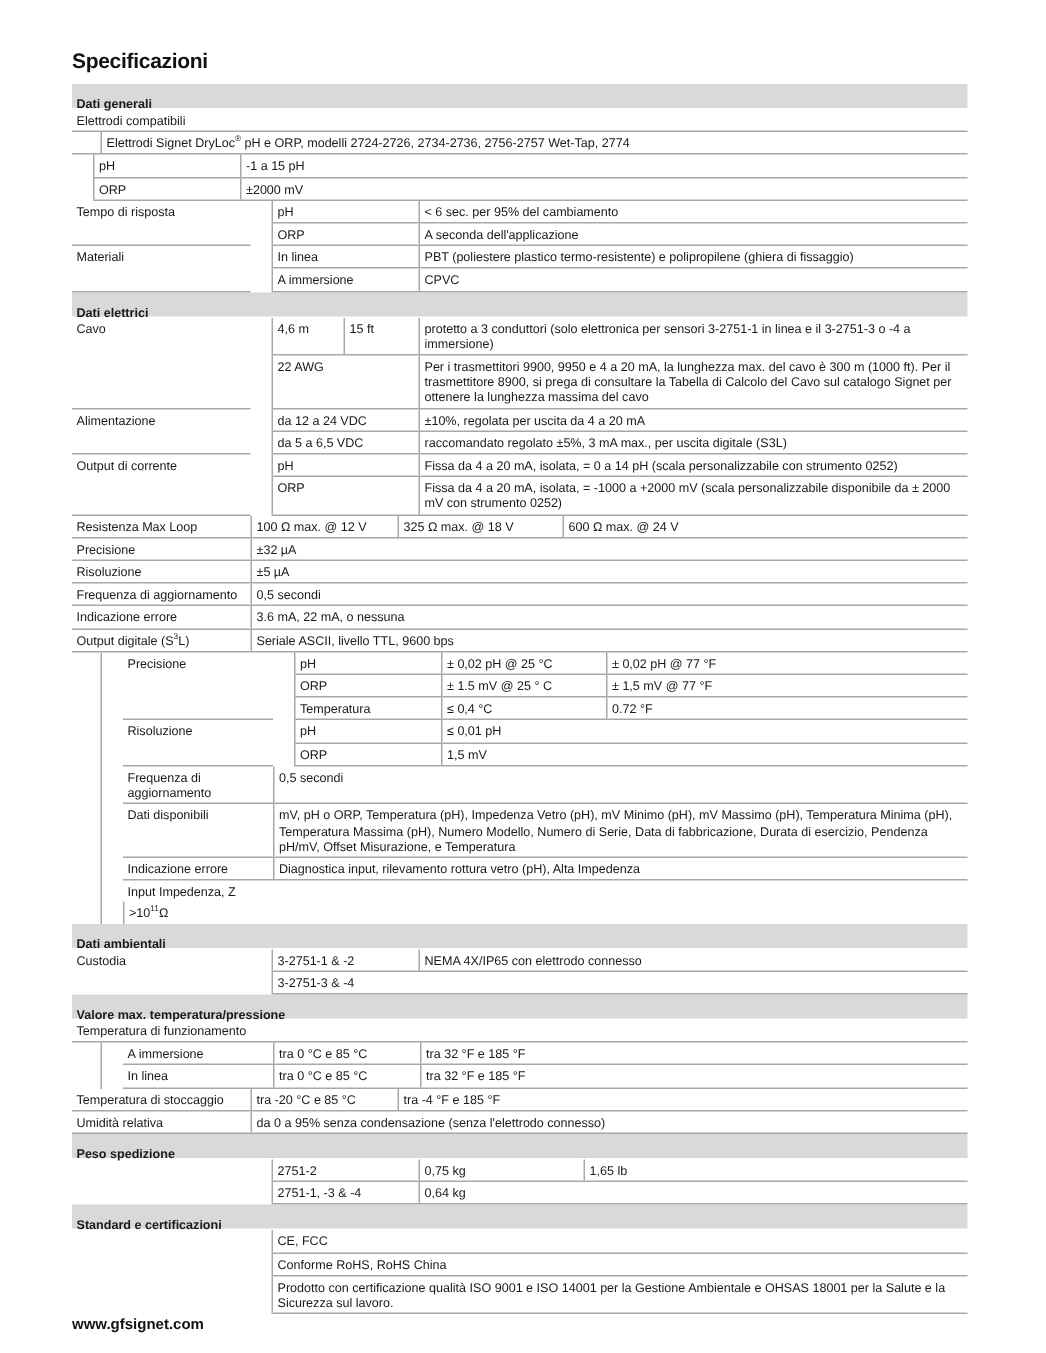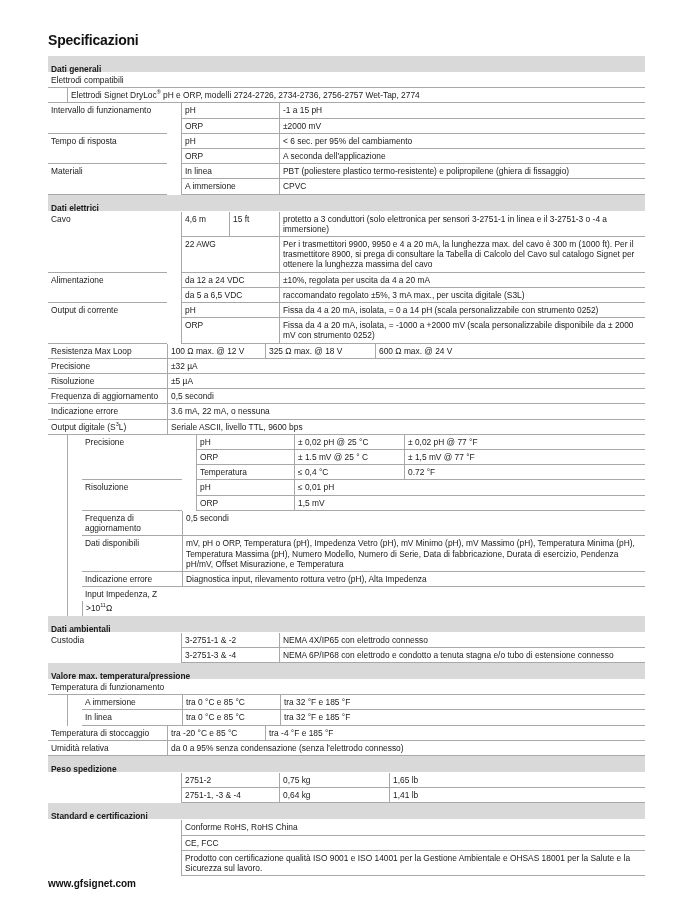--- a/index.html
+++ b/index.html
@@ -35,21 +35,20 @@
   <div class="sec">Dati generali</div>
   <div class="row">
     <div class="c flex">Elettrodi compatibili</div>
   </div>
   <div class="row">
     <div class="c ind"></div>
     <div class="c bl flex"><span>Elettrodi Signet DryLoc</span><span class="sup">®</span><span> pH e ORP, modelli 2724-2726, 2734-2736, 2756-2757 Wet-Tap, 2774</span></div>
   </div>
 
   <div class="grp">
-    <div class="c w1 colL">Intervallo di funzionamento</div>
     <div class="stack">
       <div class="row">
         <div class="c bl w2w">pH</div>
         <div class="c bl flex">-1 a 15 pH</div>
       </div>
       <div class="row">
         <div class="c bl w2w">ORP</div>
         <div class="c bl flex">±2000 mV</div>
       </div>
     </div>
@@ -212,21 +211,20 @@
   <div class="sec">Dati ambientali</div>
   <div class="grp">
     <div class="c w1">Custodia</div>
     <div class="stack">
       <div class="row">
         <div class="c bl w2w" style="width:98px">3-2751-1 &amp; -2</div>
         <div class="c bl flex">NEMA 4X/IP65 con elettrodo connesso</div>
       </div>
       <div class="row">
         <div class="c bl w2w">3-2751-3 &amp; -4</div>
-        <div class="c bl flex">NEMA 6P/IP68 con elettrodo e condotto a tenuta stagna e/o tubo di estensione connesso</div>
       </div>
     </div>
   </div>
 
   <div class="sec">Valore max. temperatura/pressione</div>
   <div class="row">
     <div class="c flex">Temperatura di funzionamento</div>
   </div>
   <div class="grp">
     <div class="ind"></div>
@@ -258,35 +256,34 @@
     <div class="c w1"></div>
     <div class="stack">
       <div class="row">
         <div class="c bl w2w">2751-2</div>
         <div class="c bl w3">0,75 kg</div>
         <div class="c bl flex">1,65 lb</div>
       </div>
       <div class="row">
         <div class="c bl w2w">2751-1, -3 &amp; -4</div>
         <div class="c bl w3">0,64 kg</div>
-        <div class="c bl flex">1,41 lb</div>
       </div>
     </div>
   </div>
 
   <div class="sec">Standard e certificazioni</div>
   <div class="grp">
     <div class="c w1"></div>
     <div class="stack">
       <div class="row">
+        <div class="c bl flex">CE, FCC</div>
+      </div>
+      <div class="row">
         <div class="c bl flex">Conforme RoHS, RoHS China</div>
       </div>
       <div class="row">
-        <div class="c bl flex">CE, FCC</div>
-      </div>
-      <div class="row">
         <div class="c bl flex">Prodotto con certificazione qualità ISO 9001 e ISO 14001 per la Gestione Ambientale e OHSAS 18001 per la Salute e la Sicurezza sul lavoro.</div>
       </div>
     </div>
   </div>
 </div>
 
 <div class="footer">www.gfsignet.com</div>
 
 </body></html>

